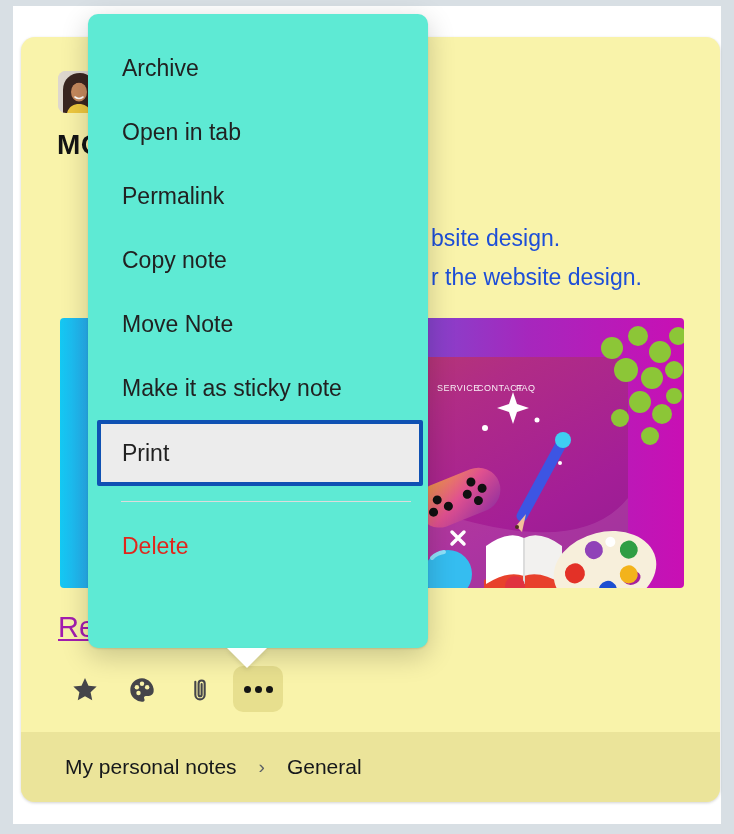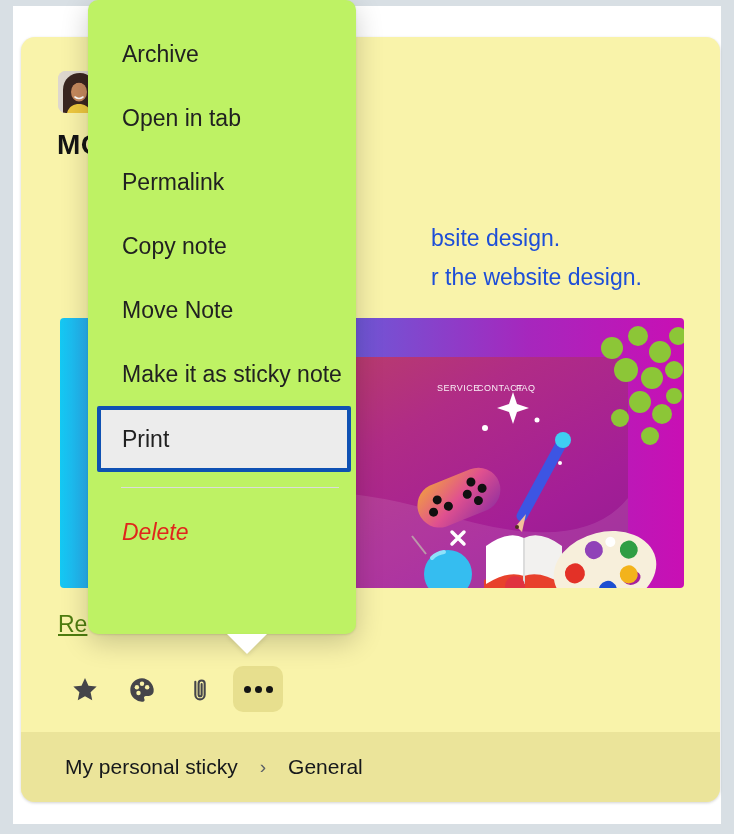--- a/index.html
+++ b/index.html
@@ -34,21 +34,21 @@
     position:absolute;left:410px;top:182px;
     font-size:23px;color:#1d4ed8;line-height:39px;white-space:nowrap;
   }
   .note-image{
     position:absolute;left:39px;top:281px;width:624px;height:270px;
     border-radius:4px;overflow:hidden;
   }
   .note-image svg{display:block;}
   .re-link{
     position:absolute;left:37px;top:574px;
-    font-size:23px;color:#4d7c0f;text-decoration:underline;white-space:nowrap;
+    font-size:29px;color:#a21caf;text-decoration:underline;white-space:nowrap;
   }
   .action{position:absolute;width:28px;height:28px;top:639px;cursor:pointer;}
   .action svg{display:block;width:28px;height:28px;}
   .act-star{left:50px;}
   .act-palette{left:107px;}
   .act-clip{left:165px;}
   .act-more{
     left:212px;top:629px;width:50px;height:46px;
     background:#e7df8e;border-radius:10px;
     display:flex;align-items:center;justify-content:center;gap:4px;
@@ -58,42 +58,42 @@
   .card-footer{
     position:absolute;left:0;right:0;bottom:0;height:70px;
     background:#ebe49a;border-radius:0 0 14px 14px;
     display:flex;align-items:center;padding-left:44px;box-sizing:border-box;
     font-size:21px;color:#16181b;
   }
   .crumb{cursor:pointer;white-space:nowrap;}
   .crumb-sep{margin:0 22px;color:#5a5f66;font-size:19px;}
   
   .menu{
-    position:absolute;left:88px;top:0;width:268px;height:634px;
-    background:#bef264;border-radius:10px;
+    position:absolute;left:88px;top:14px;width:340px;height:634px;
+    background:#5eead4;border-radius:10px;
     box-shadow:0 1px 2px rgba(0,0,0,.10),0 8px 28px rgba(0,0,0,.20);
     padding-top:22px;box-sizing:border-box;z-index:20;
   }
   .menu-tail{
     position:absolute;left:139px;top:100%;width:0;height:0;
     border-left:20px solid transparent;border-right:20px solid transparent;
     border-top:20px solid #ffffff;
     filter:drop-shadow(0 2px 2px rgba(0,0,0,.10));
   }
   .menu-item{
     height:64px;display:flex;align-items:center;padding-left:34px;
     font-size:23px;color:#212121;cursor:pointer;white-space:nowrap;
   }
   .menu-item.print{
     height:66px;margin:0 5px 15px 9px;padding-left:21px;
     background:#ececec;border:4px solid #0f51b3;border-radius:2px;
     box-sizing:border-box;
   }
   .menu-sep{height:1px;background:#dcdcdc;margin:8px 17px 0 33px;}
-  .menu-item.delete{margin-top:12px;color:#e0261c;font-style:italic;}
+  .menu-item.delete{margin-top:12px;color:#e0261c;}
 </style>
 </head>
 <body>
 
 <div class="page"></div>
 
 <div class="note-card">
 
   <div class="avatar">
     <svg viewBox="0 0 42 42" width="42" height="42">
@@ -230,21 +230,21 @@
       <path d="M8 5 v11 a4 4 0 0 0 8 0 V6.5 a2.6 2.6 0 0 0 -5.2 0 V16 a1.3 1.3 0 0 0 2.6 0 V7" stroke="#45454a" stroke-width="1.8" fill="none" stroke-linecap="round"></path>
     </svg>
   </div>
   <div class="act-more" style="position:absolute;">
     <span class="dot"></span>
     <span class="dot"></span>
     <span class="dot"></span>
   </div>
 
   <div class="card-footer">
-    <span class="crumb">My personal sticky</span>
+    <span class="crumb">My personal notes</span>
     <span class="crumb-sep">›</span>
     <span class="crumb">General</span>
   </div>
 </div>
 
 <div class="menu">
   <div class="menu-item">Archive</div>
   <div class="menu-item">Open in tab</div>
   <div class="menu-item">Permalink</div>
   <div class="menu-item">Copy note</div>

